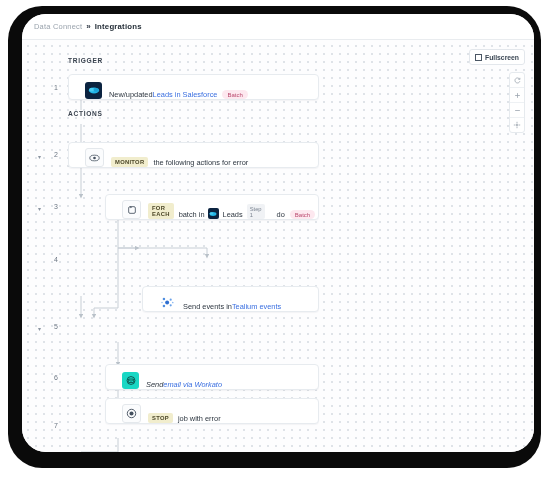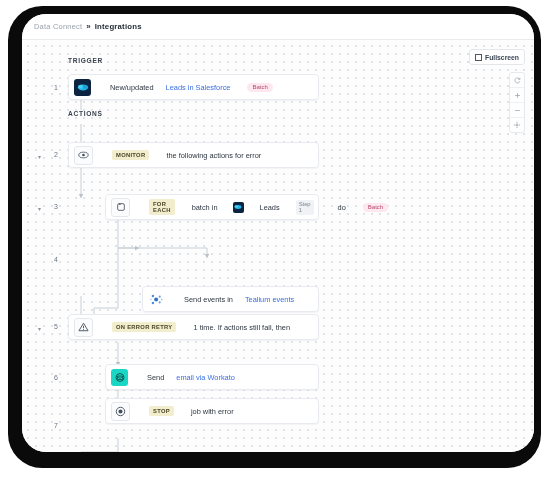--- a/index.html
+++ b/index.html
@@ -70,22 +70,22 @@
   
   .step{position:absolute;display:flex;align-items:center;}
   .stepnum{
     position:absolute;font-size:7px;color:#6b7682;text-align:right;width:14px;
   }
   .caret{
     position:absolute;font-size:6px;color:#8b95a1;line-height:1;
   }
   .pillbox{
     background:#ffffff;border:1px solid #e7ebef;border-radius:4px;
-    height:26px;display:flex;align-items:center;padding:0 5px;
-    box-shadow:0 1px 1px rgba(16,24,40,.04);box-sizing:border-box;gap:12px;
+    height:26px;display:flex;align-items:flex-end;padding:0 16px;
+    box-shadow:0 1px 1px rgba(16,24,40,.04);box-sizing:border-box;
   }
   .appicon{
     width:17px;height:17px;border-radius:3px;display:flex;align-items:center;
     justify-content:center;flex:none;margin-right:7px;
   }
   .ic-sf{background:#0b2340;}
   .ic-plain{background:#fbfcfd;border:1px solid #e4e8ec;}
   .ic-tealium{background:transparent;}
   .ic-workato{background:#18d7c4;}
 
@@ -258,36 +258,23 @@
               <circle cx="2.1" cy="8" r="0.8" fill="#8fbcf2"></circle>
             </svg>
           </span>
           <span class="txt">Send events in </span>
           <span class="txt lnk">Tealium events</span>
         </div>
       </div>
 
       <div class="caret" style="left:16px;top:286px;">▾</div>
       <div class="stepnum" style="left:22px;top:283px;">5</div>
-      <div class="step" style="left:46px;top:274px;">
-        <div class="pillbox" style="width:251px;">
-          <span class="appicon ic-plain">
-            <svg width="11" height="10" viewBox="0 0 12 11">
-                <path d="M6,1.3 L11,9.6 L1,9.6 Z" fill="none" stroke="#44505e" stroke-width="1"></path>
-                <path d="M6,4.2 L6,6.9" stroke="#44505e" stroke-width="1"></path>
-                <circle cx="6" cy="8.2" r="0.55" fill="#44505e"></circle>
-              </svg>
-          </span>
-          <span class="b-kw">ON ERROR RETRY</span>
-          <span class="txt">1 time. If actions still fail, then</span>
-        </div>
-      </div>
 
       <div class="stepnum" style="left:22px;top:334px;">6</div>
-      <div class="step" style="left:83px;top:324px;">
+      <div class="step" style="left:83px;top:324px;font-style:italic;">
         <div class="pillbox" style="width:214px;">
           <span class="appicon ic-workato">
             <svg width="12" height="11" viewBox="0 0 13 12">
                 <circle cx="6.5" cy="6" r="4.3" fill="none" stroke="#0b4f49" stroke-width="1"></circle>
                 <rect x="3.6" y="4.4" width="5.8" height="3.8" rx="0.6" fill="none" stroke="#0b4f49" stroke-width="0.9"></rect>
                 <path d="M3.6,4.8 L6.5,6.9 L9.4,4.8" fill="none" stroke="#0b4f49" stroke-width="0.8"></path>
               </svg>
           </span>
           <span class="txt">Send </span>
           <span class="txt lnk">email via Workato</span>

